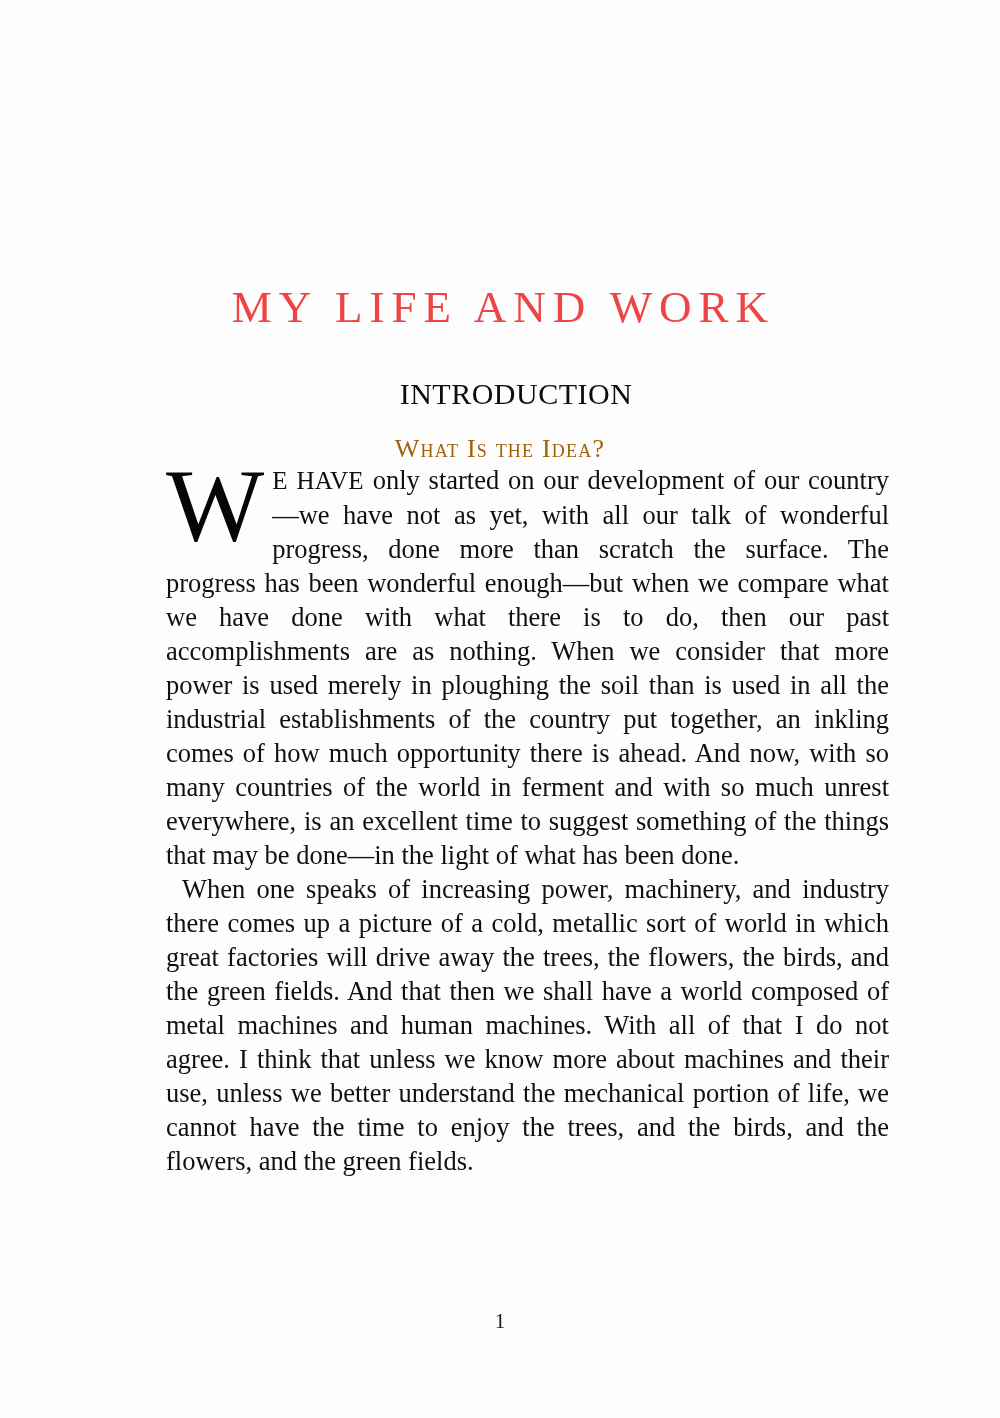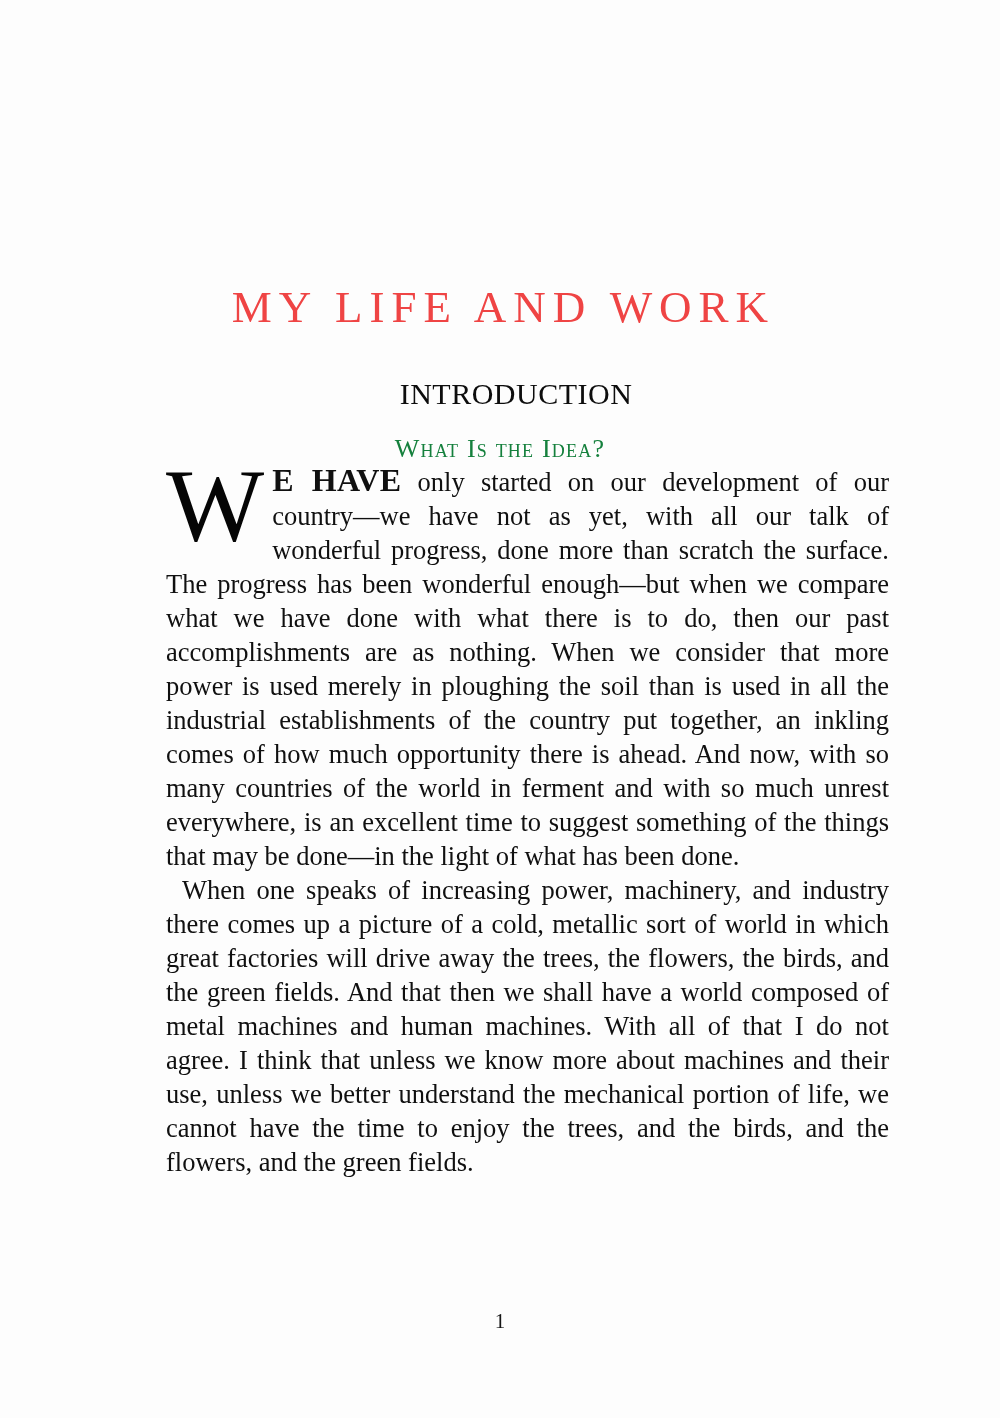--- a/index.html
+++ b/index.html
@@ -56,21 +56,21 @@
     position: absolute;
     top: 406px;
     left: 0;
     width: 1000px;
     text-align: center;
     font-size: 26px;
     line-height: 34px;
     font-weight: 400;
     font-variant: small-caps;
     letter-spacing: 1.2px;
-    color: #15803d;
+    color: #a16207;
   }
 
   
   .textblock {
     position: absolute;
     top: 463px;
     left: 166px;
     width: 723px;
     font-size: 26.5px;
     line-height: 34px;
@@ -95,23 +95,22 @@
     float: left;
     font-size: 104px;
     line-height: 80px;
     padding: 0 6px 0 0;
     margin: 2px 2px 0 0;
     font-weight: 400;
     color: #050505;
   }
 
   .smallcaps-run {
-    font-size: 32px;
+    font-size: 25px;
     letter-spacing: 0.3px;
-    font-weight: bold;
   }
 
   
   .folio {
     position: absolute;
     top: 1308px;
     left: 0;
     width: 1000px;
     text-align: center;
     font-size: 21px;

